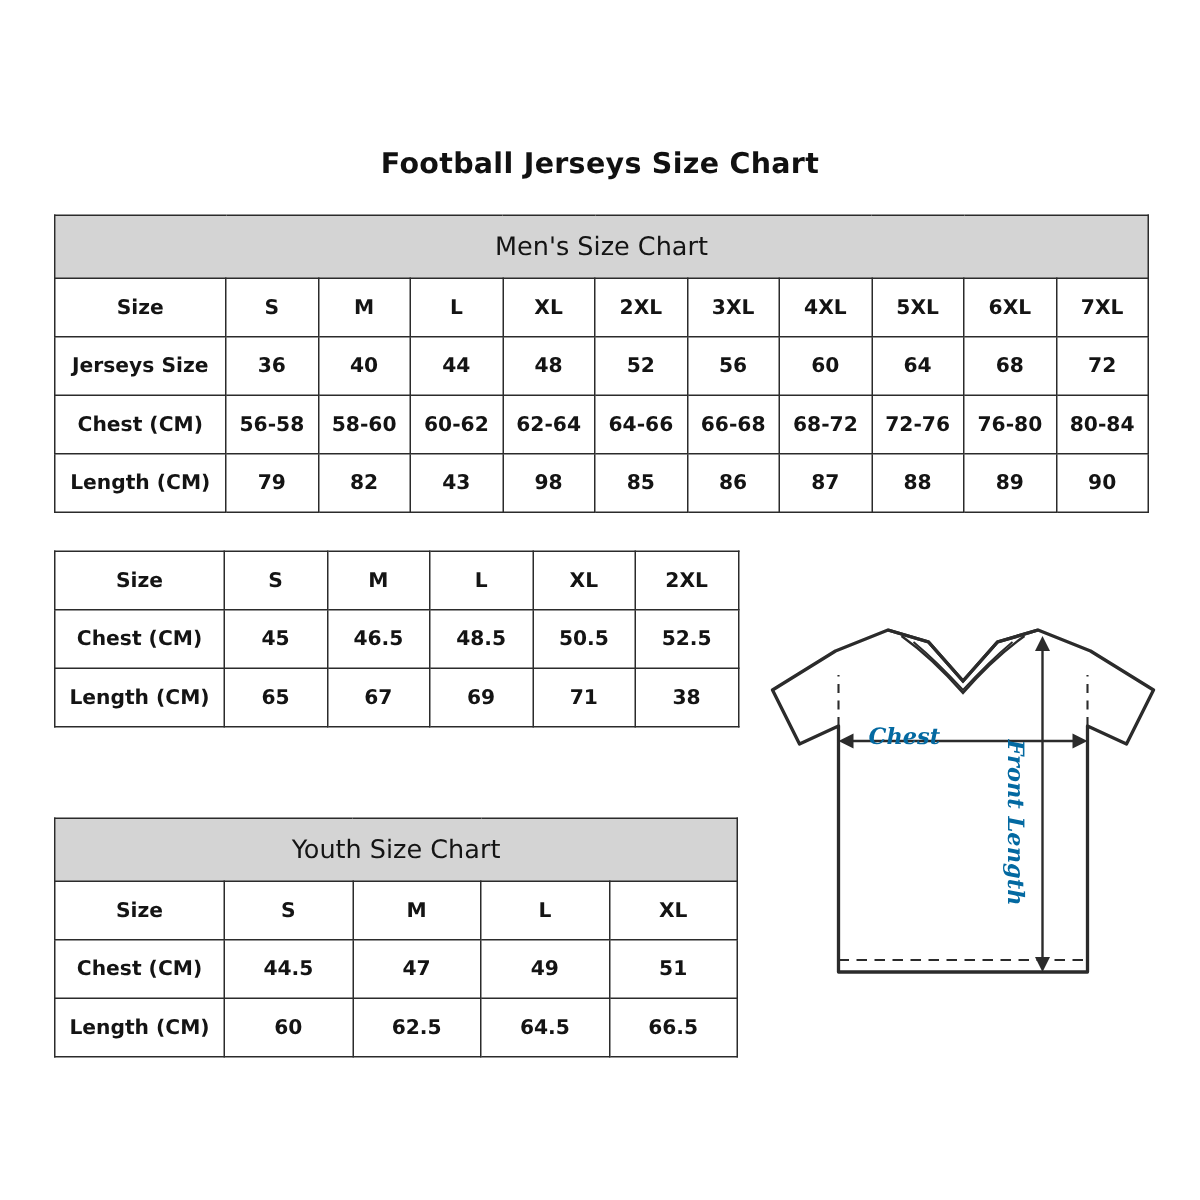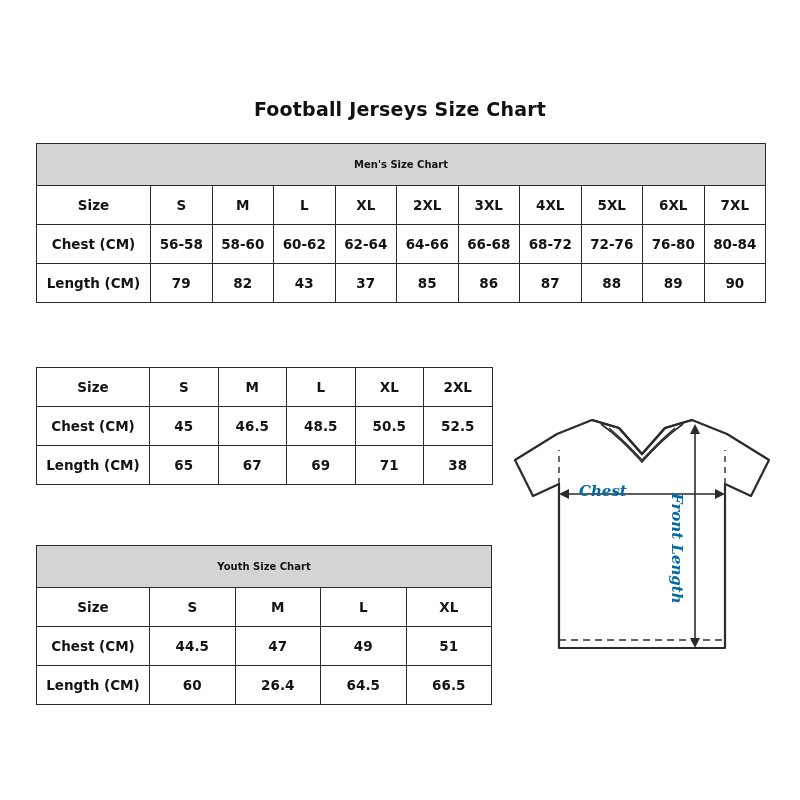--- a/index.html
+++ b/index.html
@@ -44,22 +44,22 @@
     vertical-align: middle;
     font-size: 13.5px;
     font-weight: bold;
     color: #141414;
     padding: 0;
     height: 39px;
     box-sizing: border-box;
   }
   table.sz .caption {
     background: #d4d4d4;
-    font-size: 10px;
-    font-weight: bold;
+    font-size: 17px;
+    font-weight: normal;
     height: 42px;
     margin-left: 48px;
   }
   table.sz .rowlabel {
     font-size: 13.5px;
     font-weight: bold;
   }
 
   
   #mens-table {
@@ -151,38 +151,51 @@
         <td>L</td>
         <td>XL</td>
         <td>2XL</td>
         <td>3XL</td>
         <td>4XL</td>
         <td>5XL</td>
         <td>6XL</td>
         <td>7XL</td>
       </tr>
       <tr>
+        <td class="rowlabel">Jerseys Size</td>
+        <td>36</td>
+        <td>40</td>
+        <td>44</td>
+        <td>48</td>
+        <td>52</td>
+        <td>56</td>
+        <td>60</td>
+        <td>64</td>
+        <td>68</td>
+        <td>72</td>
+      </tr>
+      <tr>
         <td class="rowlabel">Chest (CM)</td>
         <td>56-58</td>
         <td>58-60</td>
         <td>60-62</td>
         <td>62-64</td>
         <td>64-66</td>
         <td>66-68</td>
         <td>68-72</td>
         <td>72-76</td>
         <td>76-80</td>
         <td>80-84</td>
       </tr>
       <tr>
         <td class="rowlabel">Length (CM)</td>
         <td>79</td>
         <td>82</td>
         <td>43</td>
-        <td>37</td>
+        <td>98</td>
         <td>85</td>
         <td>86</td>
         <td>87</td>
         <td>88</td>
         <td>89</td>
         <td>90</td>
       </tr>
     </tbody>
   </table>
 
@@ -245,21 +258,21 @@
       <tr>
         <td class="rowlabel">Chest (CM)</td>
         <td>44.5</td>
         <td>47</td>
         <td>49</td>
         <td>51</td>
       </tr>
       <tr>
         <td class="rowlabel">Length (CM)</td>
         <td>60</td>
-        <td>26.4</td>
+        <td>62.5</td>
         <td>64.5</td>
         <td>66.5</td>
       </tr>
     </tbody>
   </table>
 
   <div id="shirt-diagram">
     <svg width="290" height="290" viewBox="0 0 290 290">
 
       <path d="M95,22 L60,36 L18,62 L36,98 L62,86 L62,250 L228,250 L228,86 L254,98 L272,62 L230,36 L195,22

